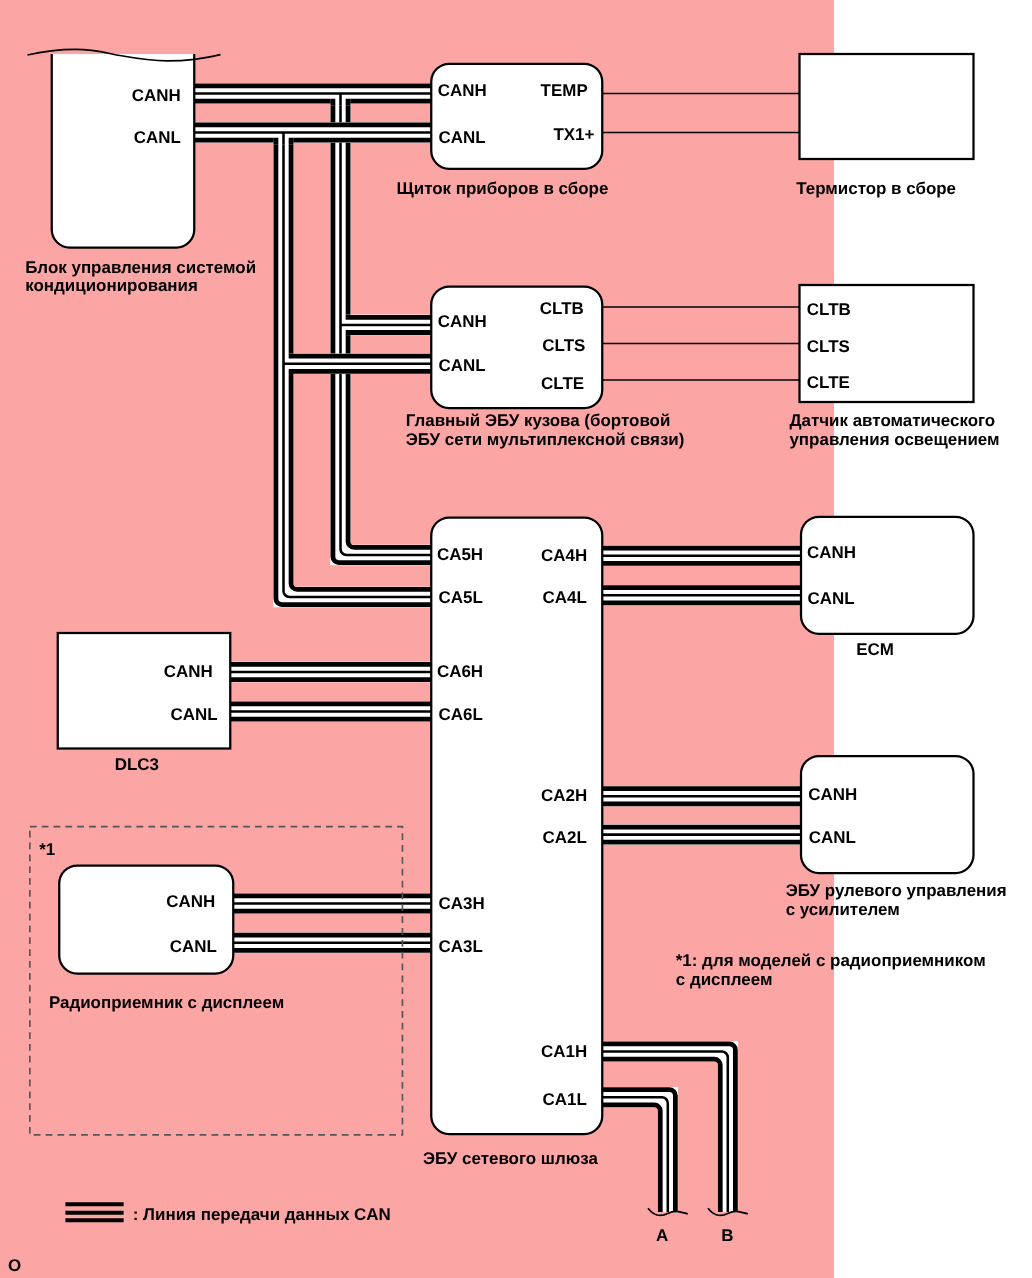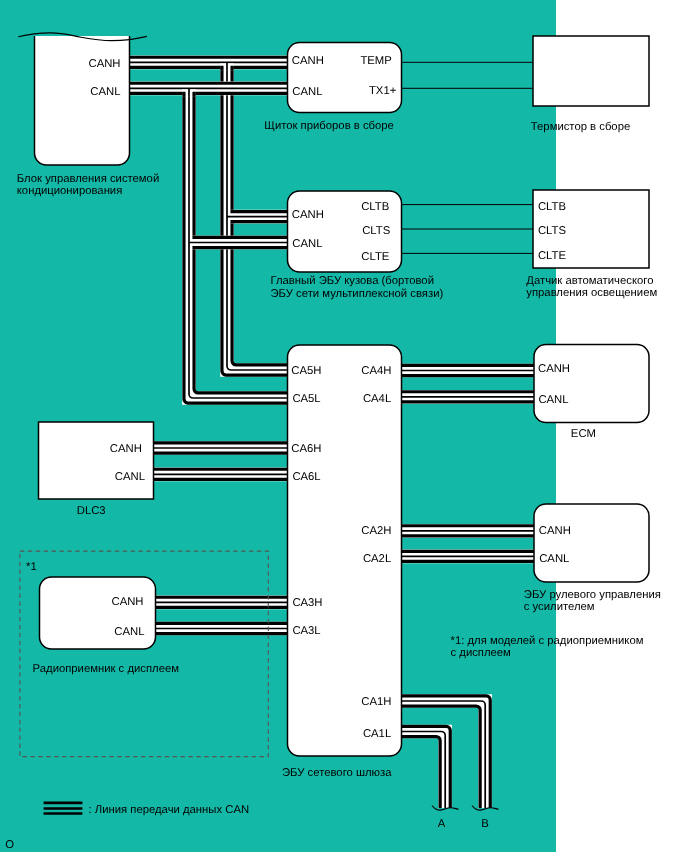--- a/index.html
+++ b/index.html
@@ -1,20 +1,20 @@
 <!DOCTYPE html>
 <html><head>
 <meta charset="utf-8">
 <title>CAN</title>
 <style>
   html,body{margin:0;padding:0;background:#ffffff;-webkit-font-smoothing:antialiased;}
   *{-webkit-font-smoothing:antialiased;}
   body{width:688px;height:852px;overflow:hidden;
        font-family:"Liberation Sans",sans-serif;}
-  #stage{position:relative;width:556px;height:852px;background:#14b8a6;}
+  #stage{position:relative;width:556px;height:852px;background:#fca5a5;font-weight:bold;}
   #diagram{position:absolute;left:0;top:0;}
   text{font-family:"Liberation Sans",sans-serif;fill:#000;font-size:11.3px;
        -webkit-font-smoothing:antialiased;text-rendering:geometricPrecision;}
 </style>
 </head>
 <body>
 
 <div id="stage">
   <svg id="diagram" width="688" height="852" viewBox="0 0 688 852">
       <g>

